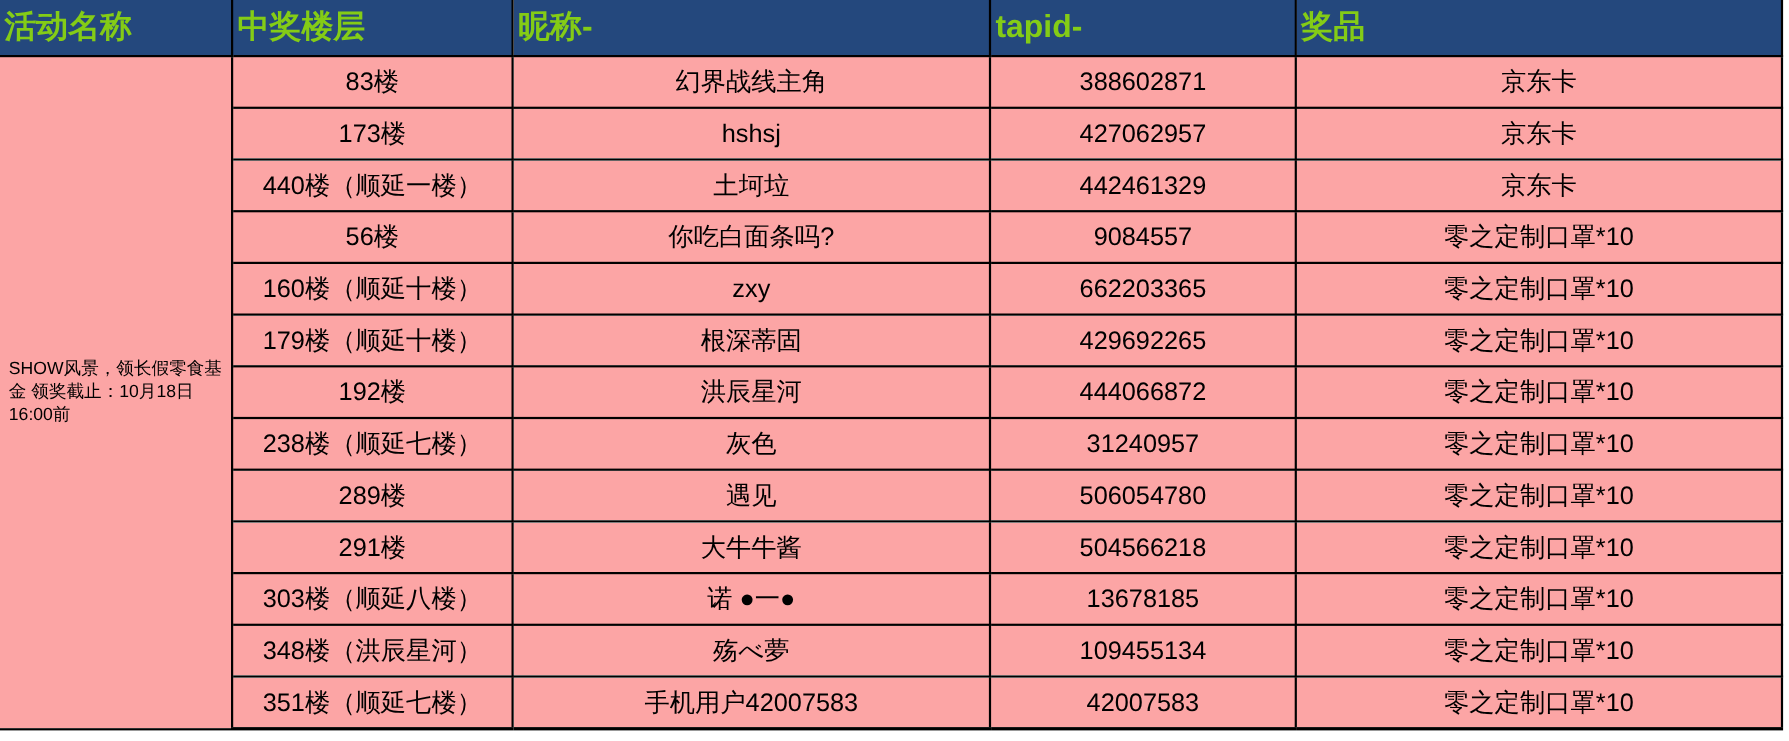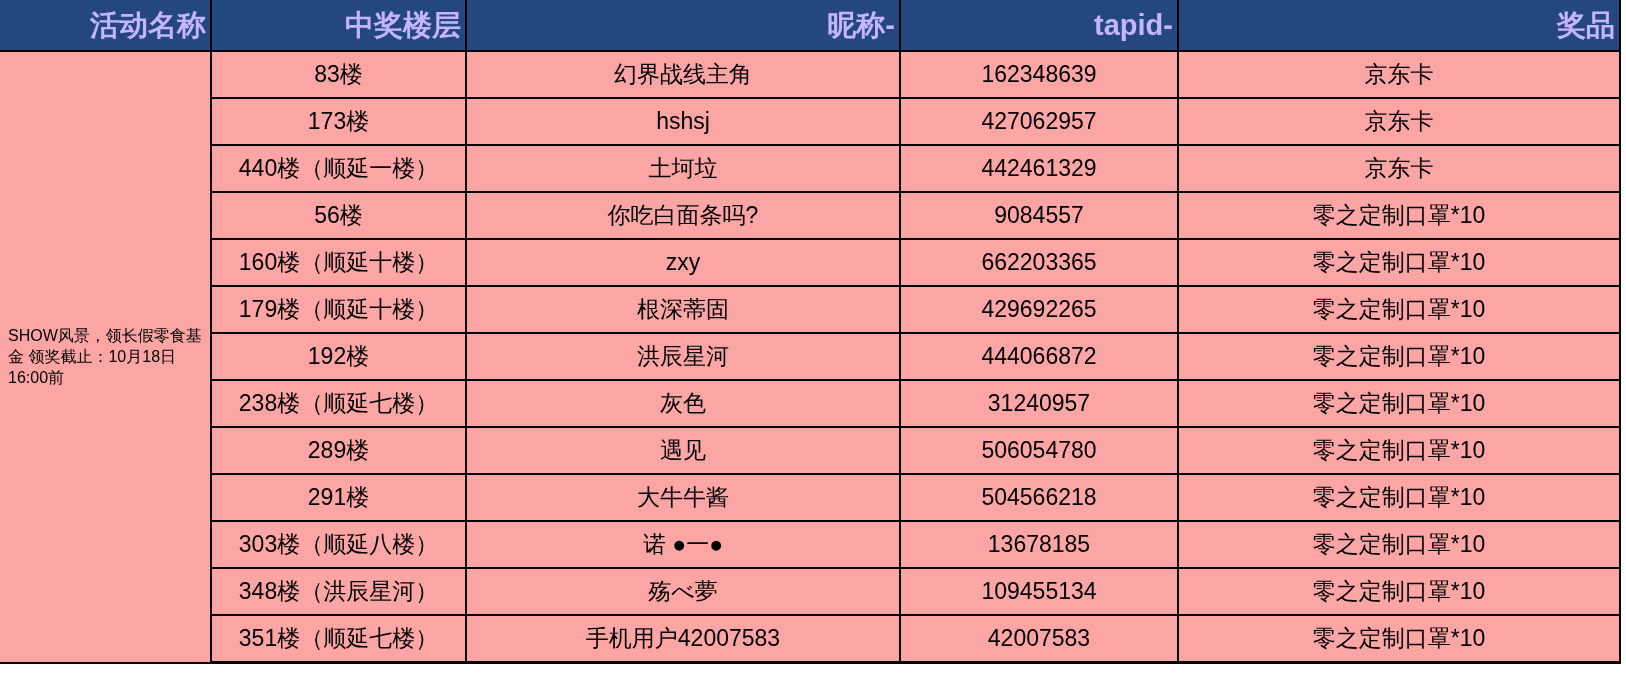--- a/index.html
+++ b/index.html
@@ -20,27 +20,27 @@
     margin: 0;
   }
   #winners-table col.c-activity  { width: 211px; }
   #winners-table col.c-floor     { width: 255px; }
   #winners-table col.c-nick      { width: 434px; }
   #winners-table col.c-tapid     { width: 278px; }
   #winners-table col.c-prize     { width: 442px; }
 
   #winners-table th {
     background: #24487d;
-    color: #c4b5fd;
+    color: #84cc16;
     font-size: 29px;
     font-weight: bold;
     height: 50px;
     line-height: 50px;
     padding: 0 4px;
-    text-align: right;
+    text-align: left;
     border: 2px solid #000000;
     border-top: 0;
     white-space: nowrap;
     overflow: hidden;
   }
   #winners-table th.blank-head {
     border-left: 0;
   }
   #winners-table td {
     border: 2px solid #000000;
@@ -86,21 +86,21 @@
       <th>昵称-</th>
       <th>tapid-</th>
       <th>奖品</th>
     </tr>
   </thead>
   <tbody id="table-body">
       <tr class="data-row">
         <td class="activity-cell" rowspan="13">SHOW风景，领长假零食基金 领奖截止：10月18日16:00前</td>
         <td>83楼</td>
         <td>幻界战线主角</td>
-        <td>162348639</td>
+        <td>388602871</td>
         <td>京东卡</td>
       </tr>
       <tr class="data-row">
         <td>173楼</td>
         <td>hshsj</td>
         <td>427062957</td>
         <td>京东卡</td>
       </tr>
       <tr class="data-row">
         <td>440楼（顺延一楼）</td>

